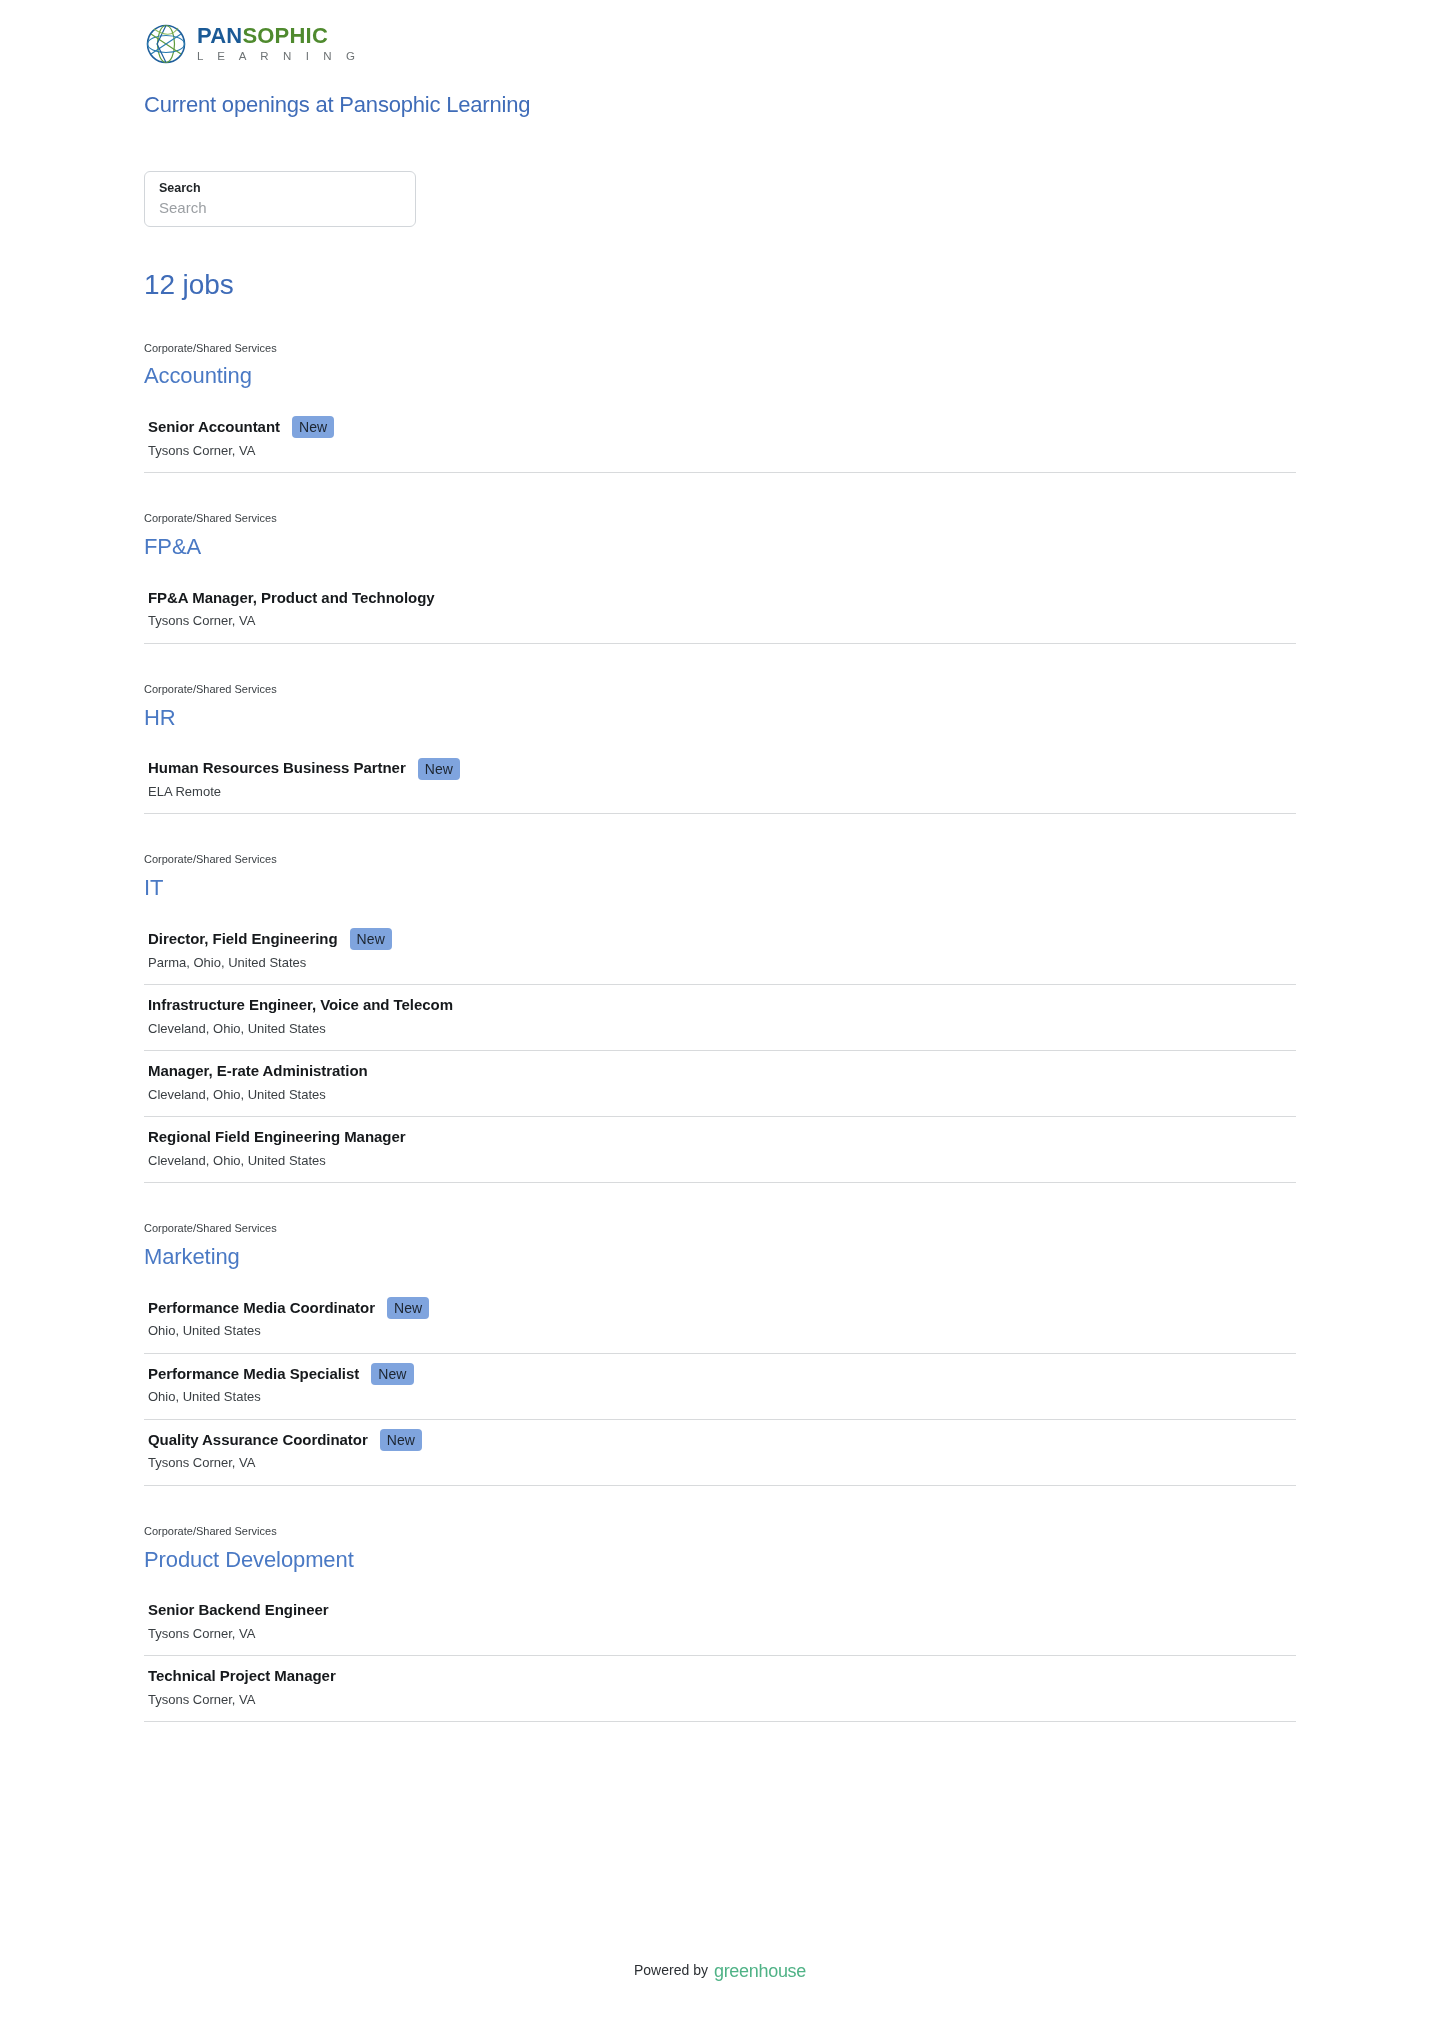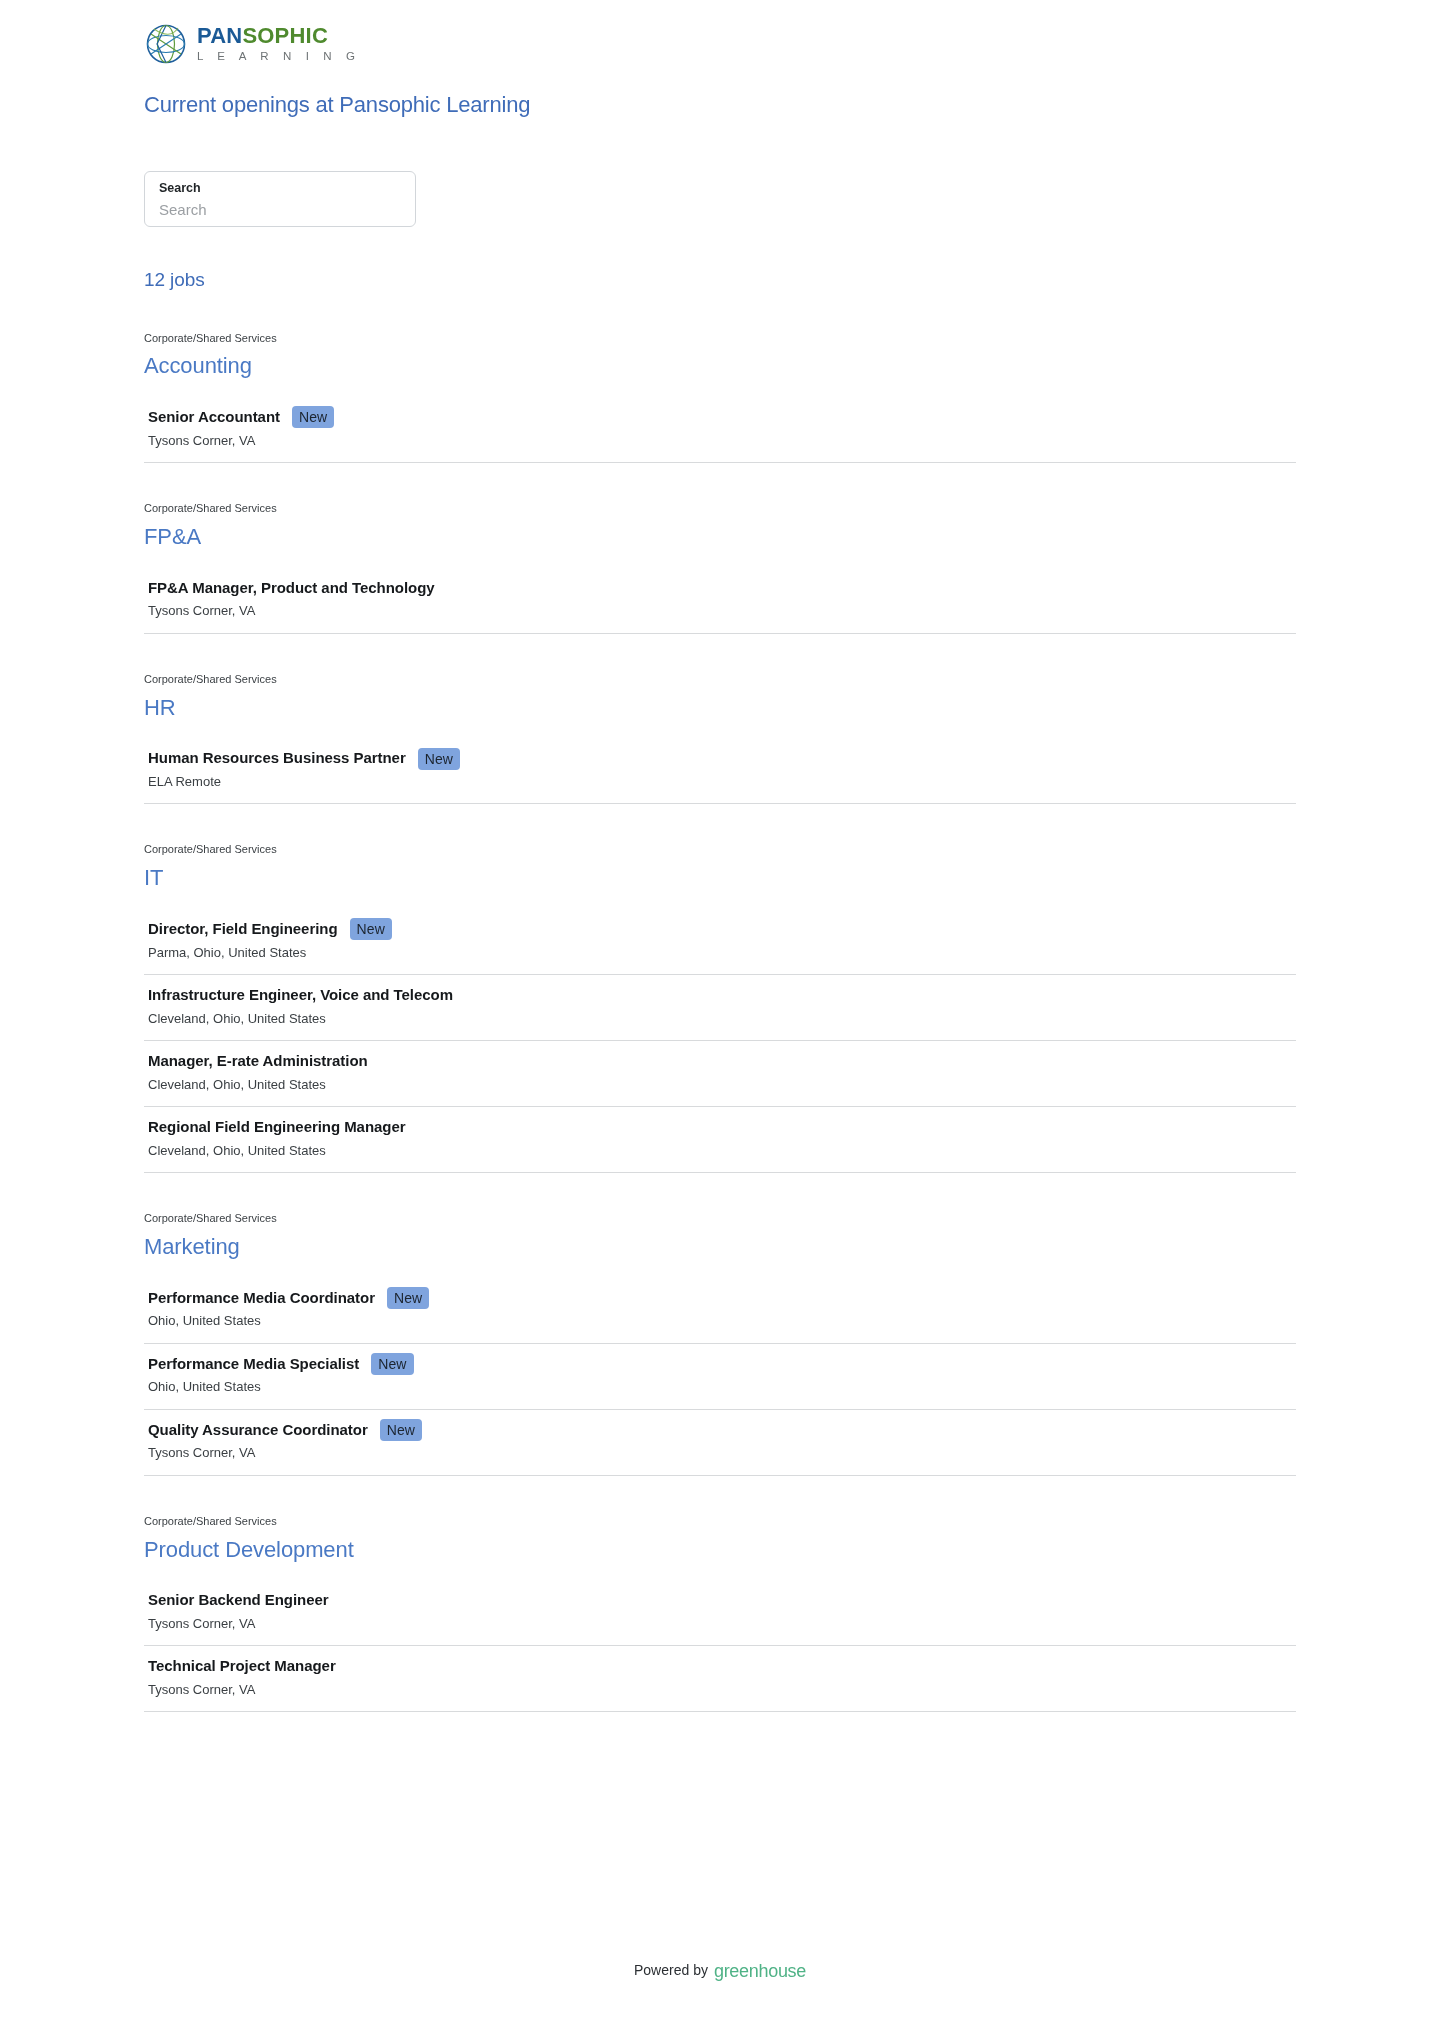--- a/index.html
+++ b/index.html
@@ -84,21 +84,21 @@
   }
   .search-field {
     width: 272px;
     height: 56px;
     border: 1px solid #d2d6da;
     border-radius: 6px;
     background: #ffffff;
     padding: 8px 14px 6px 14px;
     display: flex;
     flex-direction: column;
-    justify-content: space-between;
+    justify-content: flex-start;
     cursor: text;
   }
   .search-label {
     font-size: 12.5px;
     font-weight: 700;
     color: #1f2326;
     line-height: 1.3;
   }
   .search-input {
     border: none;
@@ -109,21 +109,21 @@
     color: #26292c;
     line-height: 1.4;
     padding: 1px 0 0 0;
     width: 100%;
   }
   .search-input::placeholder { color: #9b9fa3; }
 
   
   .jobs-count {
     margin-top: 42px;
-    font-size: 19px;
+    font-size: 28px;
     color: #3f6cb8;
     font-weight: 400;
     letter-spacing: -0.1px;
   }
 
   
   .dept {
     margin-top: 38px;
   }
   .dept:first-of-type { margin-top: 40px; }

